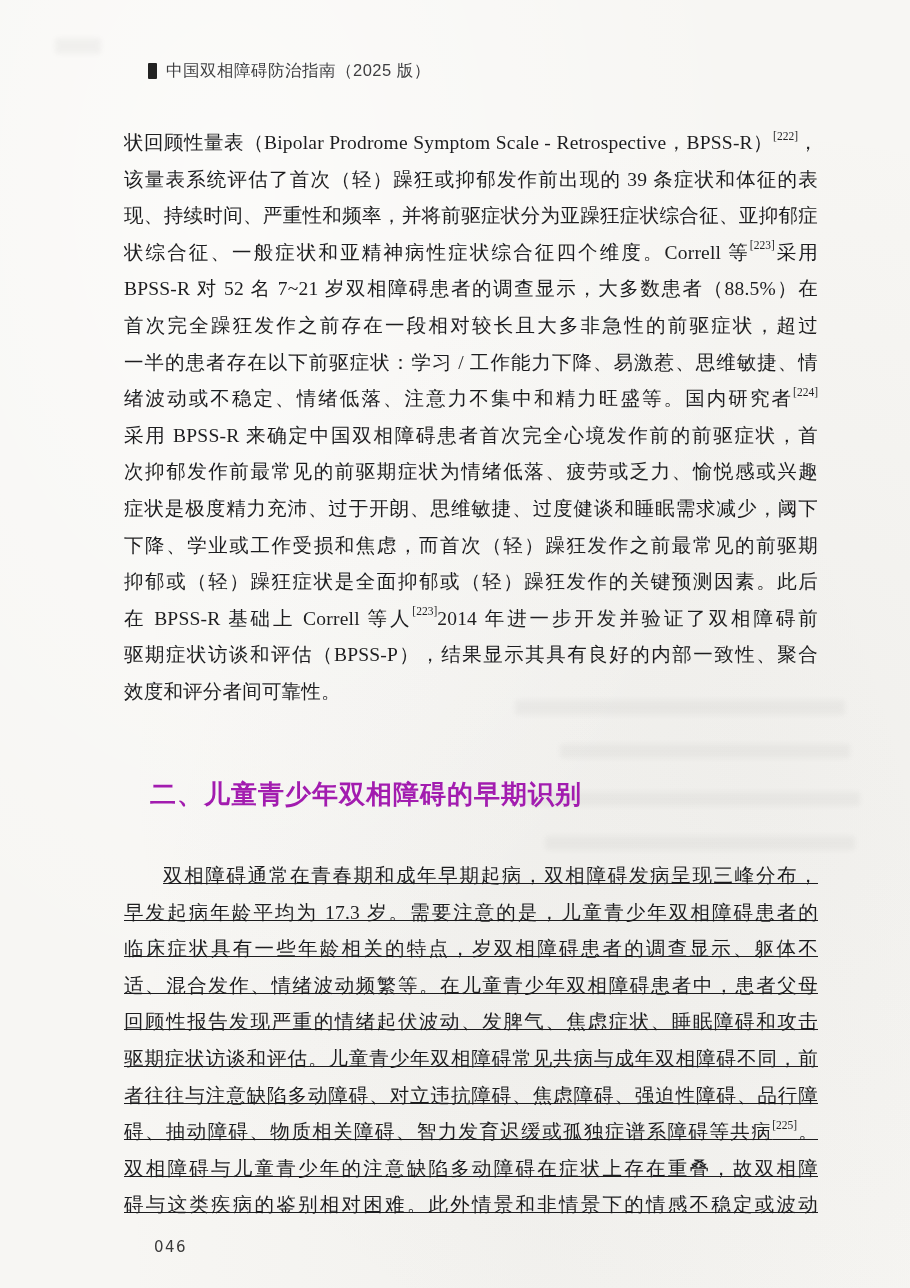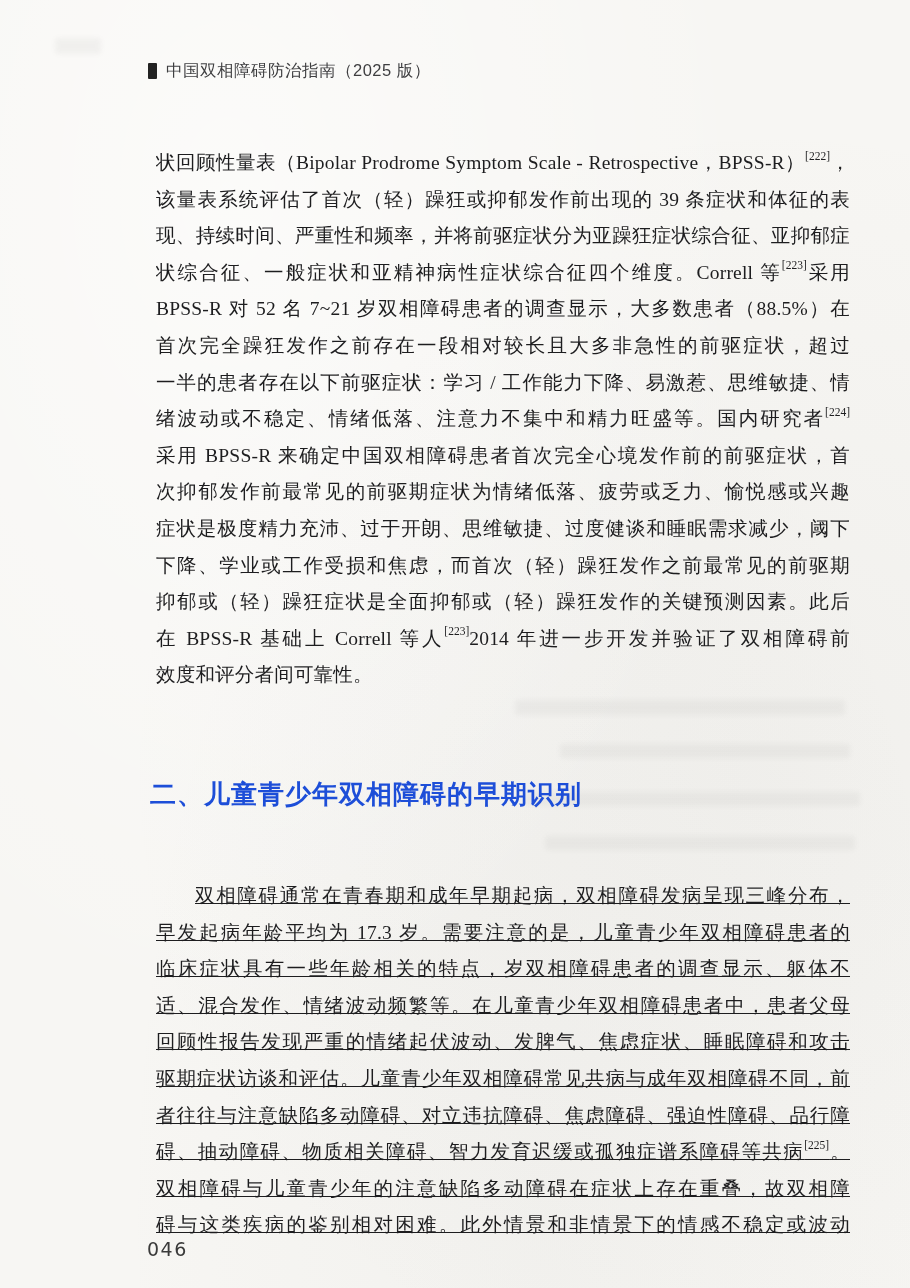--- a/index.html
+++ b/index.html
@@ -35,27 +35,26 @@
   }
   .marker {
     width: 9px; height: 16px;
     background: #222;
     border-radius: 1px;
     flex: 0 0 auto;
   }
 
   .para {
     position: absolute;
-    left: 156px;
+    left: 124px;
     width: 694px;
     font-size: 19.5px;
     line-height: 36.6px;
     letter-spacing: 0.2px;
     font-feature-settings: "halt" 1;
-    margin-top: 20px;
   }
   #para1 { top: 125px; }
   #para2 { top: 858px; text-decoration: underline; }
 
   .tline {
     text-align: justify;
     text-align-last: justify;
     height: 36.6px;
     overflow: hidden;
   }
@@ -72,29 +71,29 @@
   }
 
   .section-heading {
     position: absolute;
     top: 778px; left: 150px;
     width: 690px;
     font-family: "Liberation Sans", "DejaVu Sans", sans-serif;
     font-weight: 700;
     font-size: 26px;
     line-height: 32px;
-    color: #1d4ed8;
+    color: #a21caf;
     letter-spacing: 1px;
   }
 
   .page-number {
     position: absolute;
-    top: 1238px; left: 147px;
+    top: 1238px; left: 154px;
     font-family: "DejaVu Sans", "Liberation Sans", sans-serif;
-    font-size: 19px;
+    font-size: 15px;
     color: #3a3a3a;
     letter-spacing: 1.5px;
   }
 
   
   .bleed {
     position: absolute;
     background: #7d7d7a;
     opacity: 0.07;
     filter: blur(2.5px);
@@ -131,20 +130,21 @@
       <div class="tline">BPSS-R 对 52 名 7~21 岁双相障碍患者的调查显示，大多数患者（88.5%）在</div>
       <div class="tline">首次完全躁狂发作之前存在一段相对较长且大多非急性的前驱症状，超过</div>
       <div class="tline">一半的患者存在以下前驱症状：学习 / 工作能力下降、易激惹、思维敏捷、情</div>
       <div class="tline">绪波动或不稳定、情绪低落、注意力不集中和精力旺盛等。国内研究者<sup class="ref">[224]</sup></div>
       <div class="tline">采用 BPSS-R 来确定中国双相障碍患者首次完全心境发作前的前驱症状，首</div>
       <div class="tline">次抑郁发作前最常见的前驱期症状为情绪低落、疲劳或乏力、愉悦感或兴趣</div>
       <div class="tline">症状是极度精力充沛、过于开朗、思维敏捷、过度健谈和睡眠需求减少，阈下</div>
       <div class="tline">下降、学业或工作受损和焦虑，而首次（轻）躁狂发作之前最常见的前驱期</div>
       <div class="tline">抑郁或（轻）躁狂症状是全面抑郁或（轻）躁狂发作的关键预测因素。此后</div>
       <div class="tline">在 BPSS-R 基础上 Correll 等人<sup class="ref">[223]</sup>2014 年进一步开发并验证了双相障碍前</div>
+      <div class="tline">驱期症状访谈和评估（BPSS-P），结果显示其具有良好的内部一致性、聚合</div>
       <div class="tline nofill">效度和评分者间可靠性。</div>
     </div>
 
   <div class="section-heading">二、儿童青少年双相障碍的早期识别</div>
 
   <div class="para" id="para2">
       <div class="tline indent">双相障碍通常在青春期和成年早期起病，双相障碍发病呈现三峰分布，</div>
       <div class="tline">早发起病年龄平均为 17.3 岁。需要注意的是，儿童青少年双相障碍患者的</div>
       <div class="tline">临床症状具有一些年龄相关的特点，岁双相障碍患者的调查显示、躯体不</div>
       <div class="tline">适、混合发作、情绪波动频繁等。在儿童青少年双相障碍患者中，患者父母</div>

